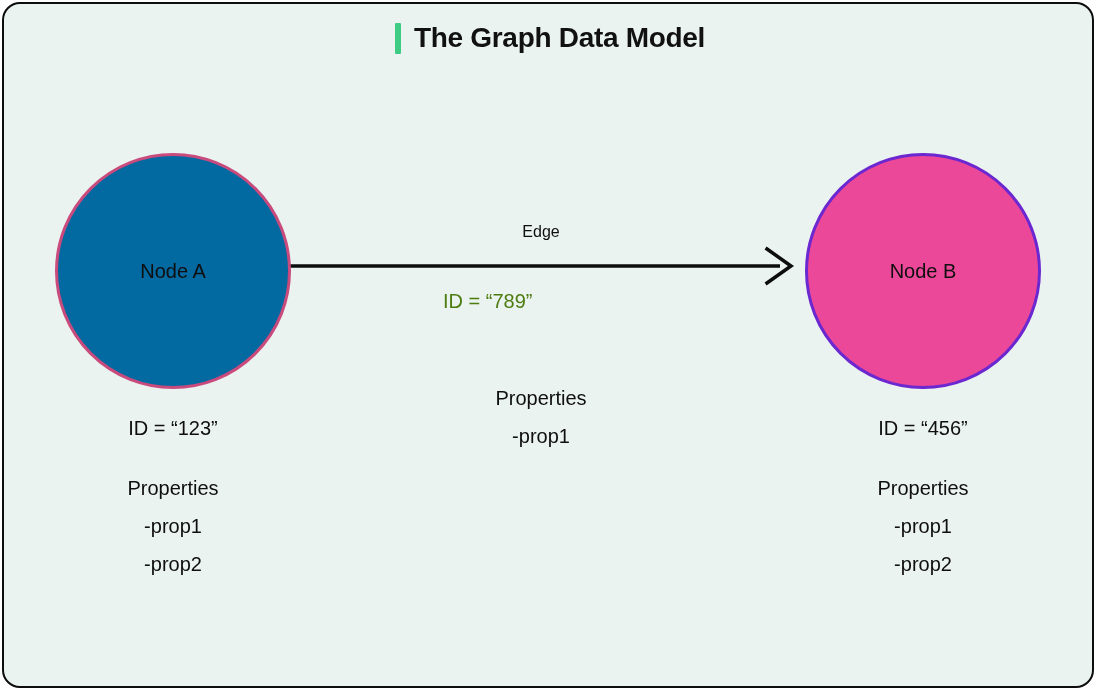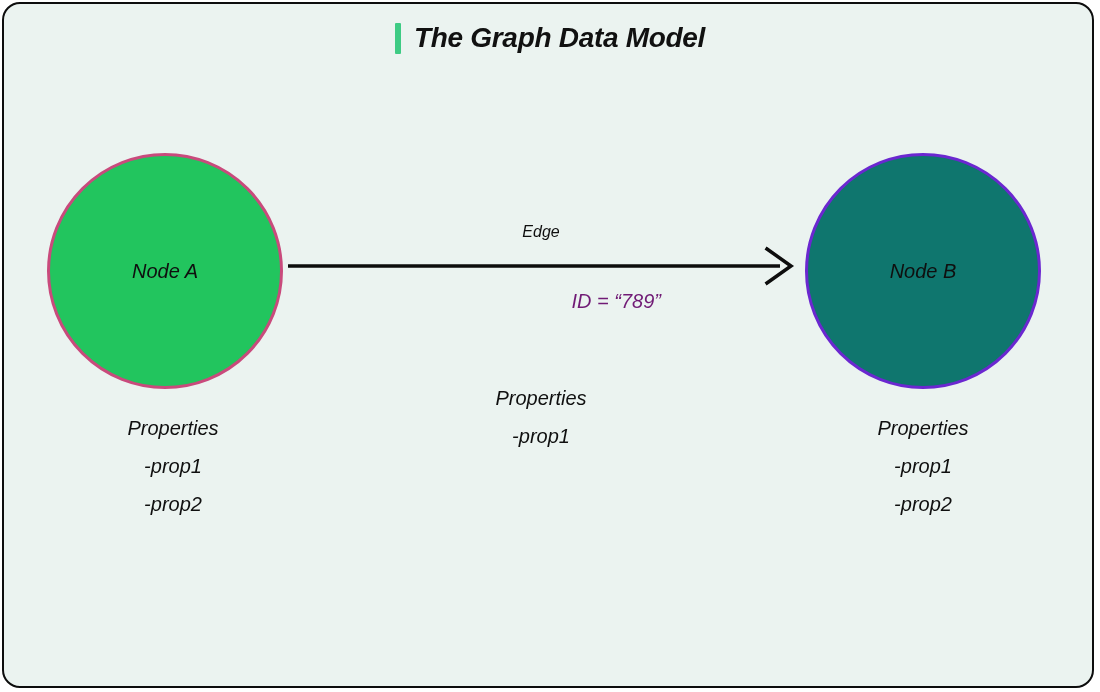--- a/index.html
+++ b/index.html
@@ -12,21 +12,20 @@
     height: 692px;
     font-family: "Liberation Sans", sans-serif;
     -webkit-font-smoothing: antialiased;
   }
 
   #canvas {
     position: relative;
     width: 1100px;
     height: 692px;
     overflow: hidden;
-    font-style: italic;
   }
 
   
   .card {
     position: absolute;
     left: 2px;
     top: 2px;
     width: 1092px;
     height: 686px;
     box-sizing: border-box;
@@ -69,33 +68,33 @@
     border-radius: 50%;
     display: flex;
     align-items: center;
     justify-content: center;
   }
   .node-label {
     font-size: 20px;
     color: #0f0f0f;
   }
   .node-a {
-    left: 43px;
+    left: 51px;
     top: 149px;
     width: 236px;
     height: 236px;
-    background: #22c55e;
+    background: #0369a1;
     border: 3px solid #C94A7C;
   }
   .node-b {
     left: 801px;
     top: 149px;
     width: 236px;
     height: 236px;
-    background: #0f766e;
+    background: #ec4899;
     border: 3px solid #6B27D0;
   }
 
   
   .edge-svg {
     position: absolute;
     left: 0;
     top: 0;
     width: 1092px;
     height: 686px;
@@ -127,26 +126,26 @@
     position: absolute;
     left: 417px;
     top: 219px;
     width: 240px;
     text-align: center;
     font-size: 16px;
     color: #0f0f0f;
   }
   .edge-id {
     position: absolute;
-    left: 417px;
+    left: 439px;
     top: 286px;
     width: 240px;
-    text-align: right;
-    font-size: 20px;
-    color: #701a75;
+    text-align: left;
+    font-size: 20px;
+    color: #4d7c0f;
   }
   .edge-props {
     position: absolute;
     left: 417px;
     top: 375px;
     width: 240px;
     text-align: center;
     font-size: 20px;
     line-height: 38px;
     color: #0f0f0f;
@@ -170,26 +169,28 @@
 
     <div class="node node-a">
       <span class="node-label">Node A</span>
     </div>
 
     <div class="node node-b">
       <span class="node-label">Node B</span>
     </div>
 
     <div class="textblock block-a">
+      <div class="row-id">ID = “123”</div>
       <div class="row-props-head">Properties</div>
       <div class="row-prop">-prop1</div>
       <div class="row-prop">-prop2</div>
     </div>
 
     <div class="textblock block-b">
+      <div class="row-id">ID = “456”</div>
       <div class="row-props-head">Properties</div>
       <div class="row-prop">-prop1</div>
       <div class="row-prop">-prop2</div>
     </div>
 
     <div class="edge-label">Edge</div>
     <div class="edge-id">ID = “789”</div>
     <div class="edge-props">
       <div>Properties</div>
       <div>-prop1</div>

